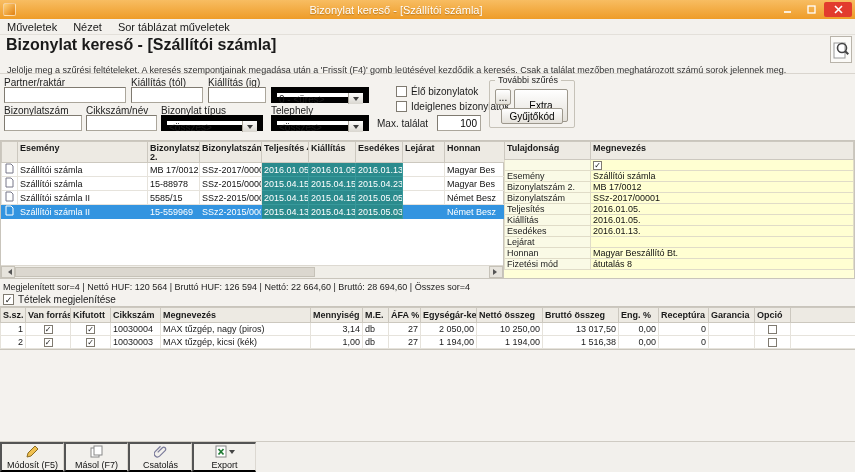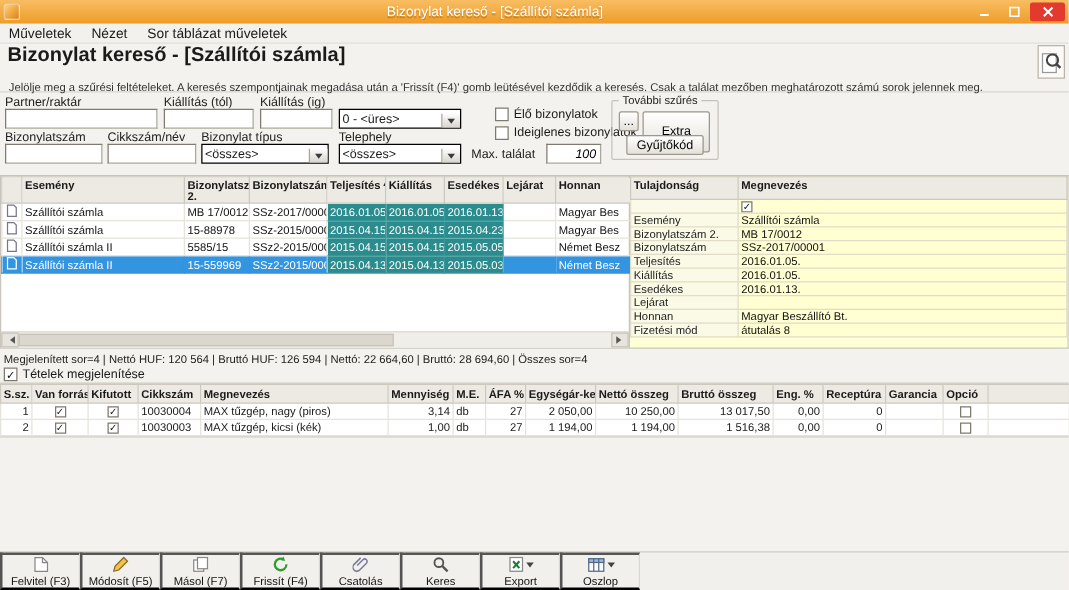--- a/index.html
+++ b/index.html
@@ -21,21 +21,21 @@
 
 .page-header{position:absolute;top:35px;left:0;width:855px;height:39px;border-bottom:1px solid #d9d5ce}
 .page-title{position:absolute;left:6px;top:1px;font-size:16px;font-weight:bold}
 .page-subtitle{position:absolute;left:7px;top:30px;font-size:9px;color:#333;white-space:nowrap}
 .search-doc-btn{position:absolute;right:3px;top:1px;width:22px;height:27px;border:1px solid #b9b4aa;background:#fbfaf7;display:flex;align-items:center;justify-content:center}
 
 
 .filters{position:absolute;top:74px;left:0;width:855px;height:66px;font-size:10px}
 .flabel{position:absolute;font-size:10px;color:#222;white-space:nowrap}
 .fld{position:absolute;height:16px;background:#fff;border:1px solid #aba69b;border-top-color:#7f7a70;border-left-color:#7f7a70;font-size:10px;padding:0 3px;font-family:"Liberation Sans",sans-serif;outline:none}
-.dd{position:absolute;height:16px;background:#fff;border:1px solid #000000;display:flex;align-items:flex-end;font-size:10px}
+.dd{position:absolute;height:16px;background:#fff;border:6px solid #000000;display:flex;align-items:flex-start;font-size:10px}
 .dd .val{flex:1;padding:1px 2px;overflow:hidden;white-space:nowrap}
 .dd .ddbtn{width:15px;background:linear-gradient(#fdfdfc,#d9d6cf);border-left:1px solid #aba69b;display:flex;align-items:center;justify-content:center}
 .tri{width:0;height:0;border:3px solid transparent;border-top:4px solid #3b3b3b;margin-top:4px}
 .check{position:absolute;display:flex;align-items:center;gap:4px;white-space:nowrap}
 .box{width:11px;height:11px;background:#fff;border:1px solid #7f7a70;font-size:9px;line-height:10px;text-align:center;color:#111;flex:none}
 .groupbox{position:absolute;left:489px;top:6px;width:86px;height:48px;border:1px solid #c6c2b8;border-radius:2px}
 .legend{position:absolute;top:-6px;left:5px;background:#f4f2ee;padding:0 3px;font-size:9px;color:#222}
 .pbtn{background:linear-gradient(#ffffff,#e4e1da);border:1px solid #9d988d;border-radius:2px;font-size:10px;display:flex;align-items:center;justify-content:center;position:absolute}
 
 
@@ -173,21 +173,21 @@
 
   <span class="flabel" style="left:271px;top:31px">Telephely</span>
   <div class="dd" style="left:271px;top:41px;width:98px">
     <span class="val">&lt;összes&gt;</span>
     <span class="ddbtn">
         <span class="tri"></span>
       </span>
   </div>
 
   <span class="flabel" style="left:377px;top:44px">Max. találat</span>
-  <input class="fld" style="left: 437px; top: 41px; width: 44px; text-align: right; font-style: italic;" value="100">
+  <input class="fld" style="left: 437px; top: 41px; width: 44px; text-align: right;" value="100">
 </div>
 
 <div class="maingrid">
   <table>
     <colgroup>
       <col style="width:16px">
         <col style="width:130px">
         <col style="width:52px">
         <col style="width:62px">
       <col style="width:47px">
@@ -419,85 +419,46 @@
       </tr>
     </tbody>
   </table>
 </div>
 
 <div class="filler"></div>
 
 <div class="toolbar">
   <button class="tb">
     <span class="icorow">
-        <svg width="12" height="13">
-          <path d="M1 1h6l4 4v7H1z" fill="#fff" stroke="#888"></path>
-          <path d="M7 1v4h4" fill="none" stroke="#888"></path>
-        </svg>
-      </span>
-    <span>Felvitel (F3)</span>
-  </button>
-  <button class="tb">
-    <span class="icorow">
         <svg width="13" height="13">
           <path d="M9 1l3 3-7 7-4 1 1-4z" fill="#f0c050" stroke="#8a6a20"></path>
         </svg>
       </span>
     <span>Módosít (F5)</span>
   </button>
   <button class="tb">
     <span class="icorow">
         <svg width="13" height="13">
           <rect x="1" y="3" width="8" height="9" fill="#fff" stroke="#888"></rect>
           <rect x="4" y="1" width="8" height="9" fill="#fff" stroke="#888"></rect>
         </svg>
       </span>
     <span>Másol (F7)</span>
   </button>
   <button class="tb">
     <span class="icorow">
         <svg width="13" height="13" viewBox="0 0 14 14">
-          <path d="M12 7a5 5 0 1 1-2.2-4.1" fill="none" stroke="#2f9e2f" stroke-width="2"></path>
-          <path d="M9.5 0.2l1.3 3.8-4-0.8z" fill="#2f9e2f"></path>
-        </svg>
-      </span>
-    <span>Frissít (F4)</span>
-  </button>
-  <button class="tb">
-    <span class="icorow">
-        <svg width="13" height="13" viewBox="0 0 14 14">
           <path d="M4 8l5-5a2 2 0 0 1 3 3l-6 6a3.4 3.4 0 0 1-4.8-4.8L7 1.4" fill="none" stroke="#7a7a9a" stroke-width="1.3"></path>
         </svg>
       </span>
     <span>Csatolás</span>
-  </button>
-  <button class="tb">
-    <span class="icorow">
-        <svg width="13" height="13" viewBox="0 0 14 14">
-          <circle cx="5.5" cy="5.5" r="3.8" fill="none" stroke="#555" stroke-width="1.6"></circle>
-          <line x1="8.5" y1="8.5" x2="13" y2="13" stroke="#555" stroke-width="2"></line>
-        </svg>
-      </span>
-    <span>Keres</span>
   </button>
   <button class="tb">
     <span class="icorow">
         <svg width="12" height="13">
           <rect x="1" y="1" width="10" height="11" fill="#fff" stroke="#888"></rect>
           <path d="M3.5 4l5 5.5M8.5 4l-5 5.5" stroke="#1f7a33" stroke-width="1.7"></path>
         </svg>
         <span class="ddmark"></span>
       </span>
     <span>Export</span>
   </button>
-  <button class="tb">
-    <span class="icorow">
-        <svg width="14" height="12">
-          <rect x="1" y="1" width="12" height="10" fill="#fff" stroke="#556a8a"></rect>
-          <rect x="1" y="1" width="12" height="3" fill="#9db8d9" stroke="#556a8a"></rect>
-          <line x1="5" y1="1" x2="5" y2="11" stroke="#556a8a"></line>
-          <line x1="9" y1="1" x2="9" y2="11" stroke="#556a8a"></line>
-        </svg>
-        <span class="ddmark"></span>
-      </span>
-    <span>Oszlop</span>
-  </button>
 </div>
 
 </body></html>

